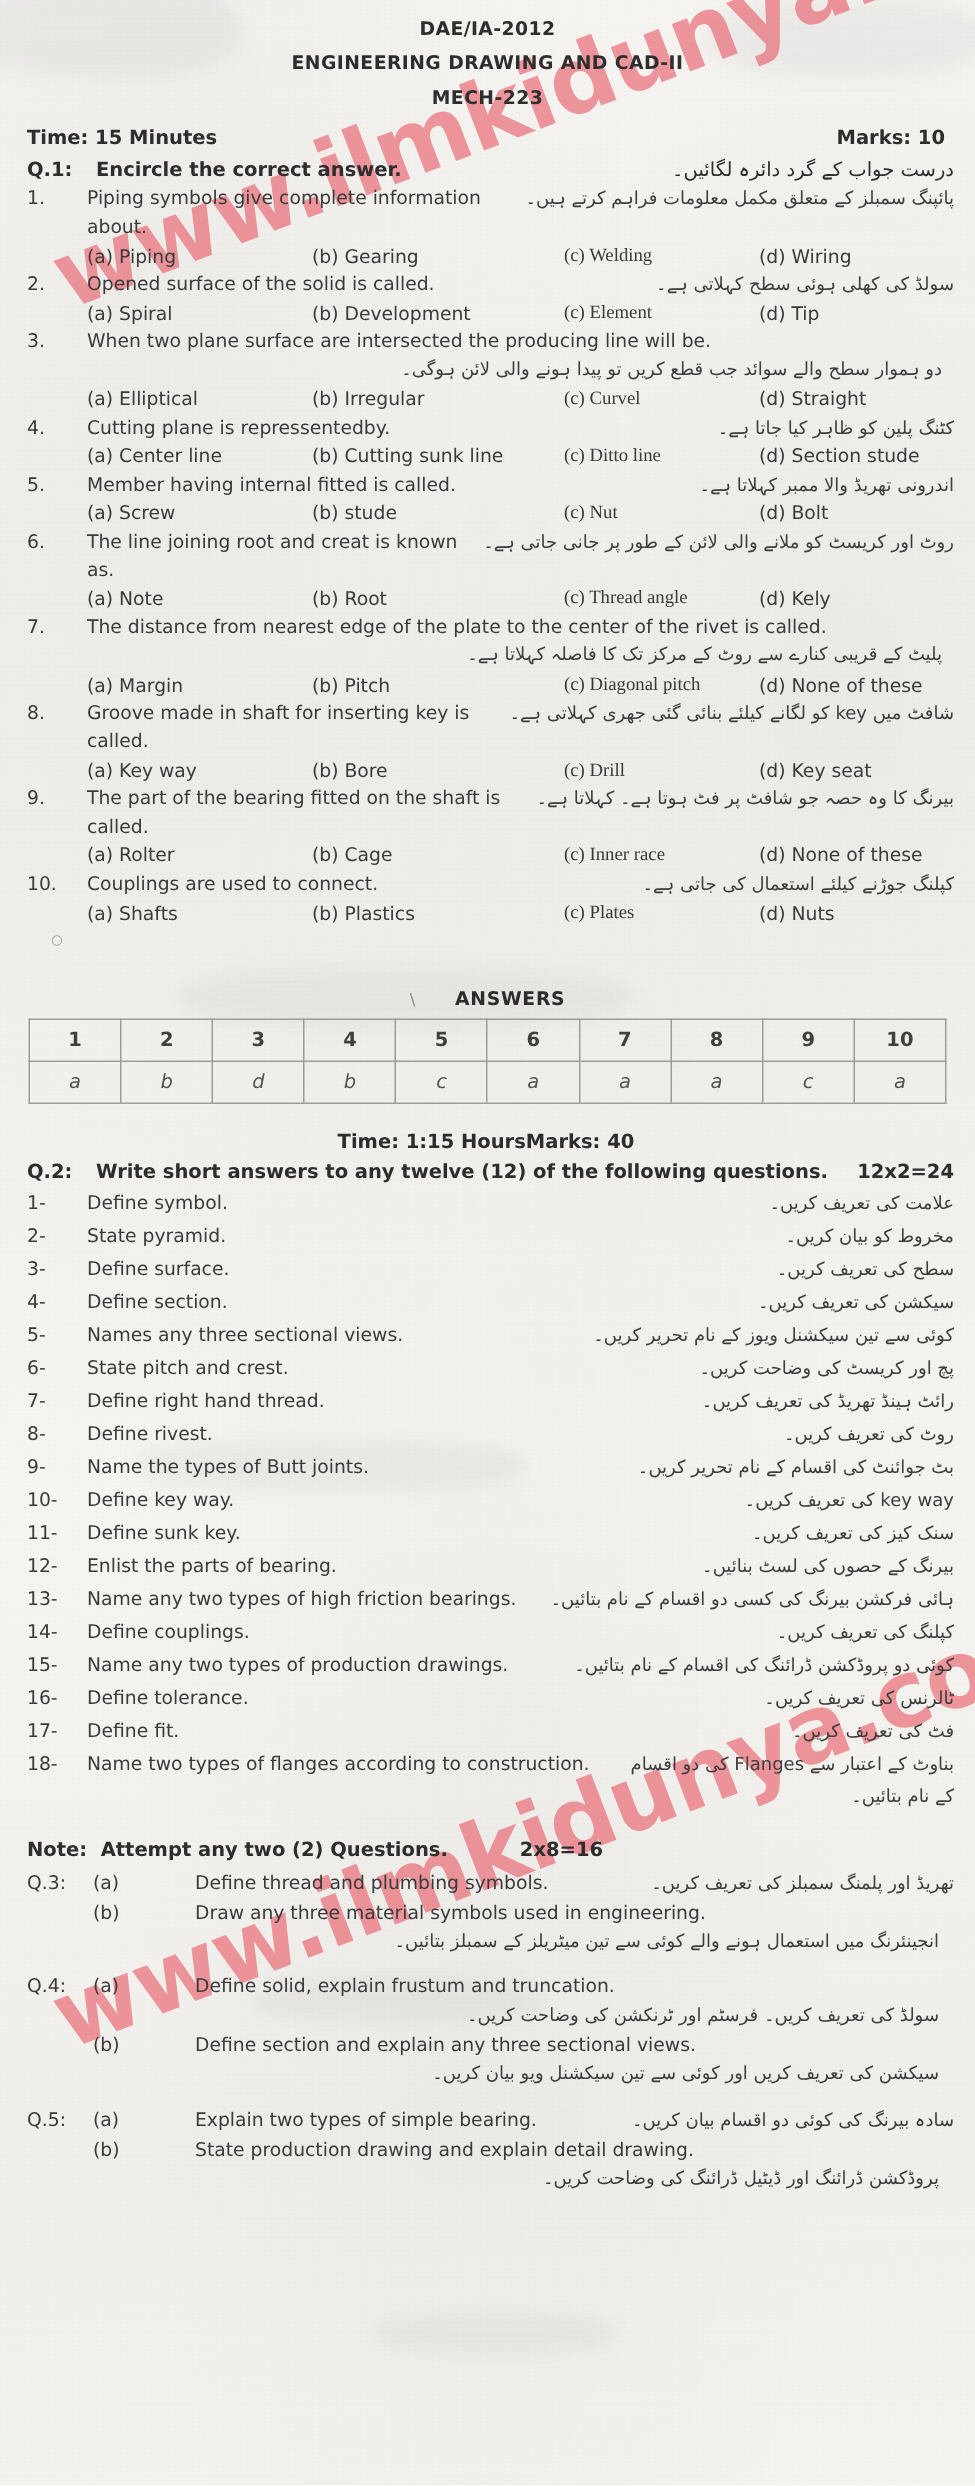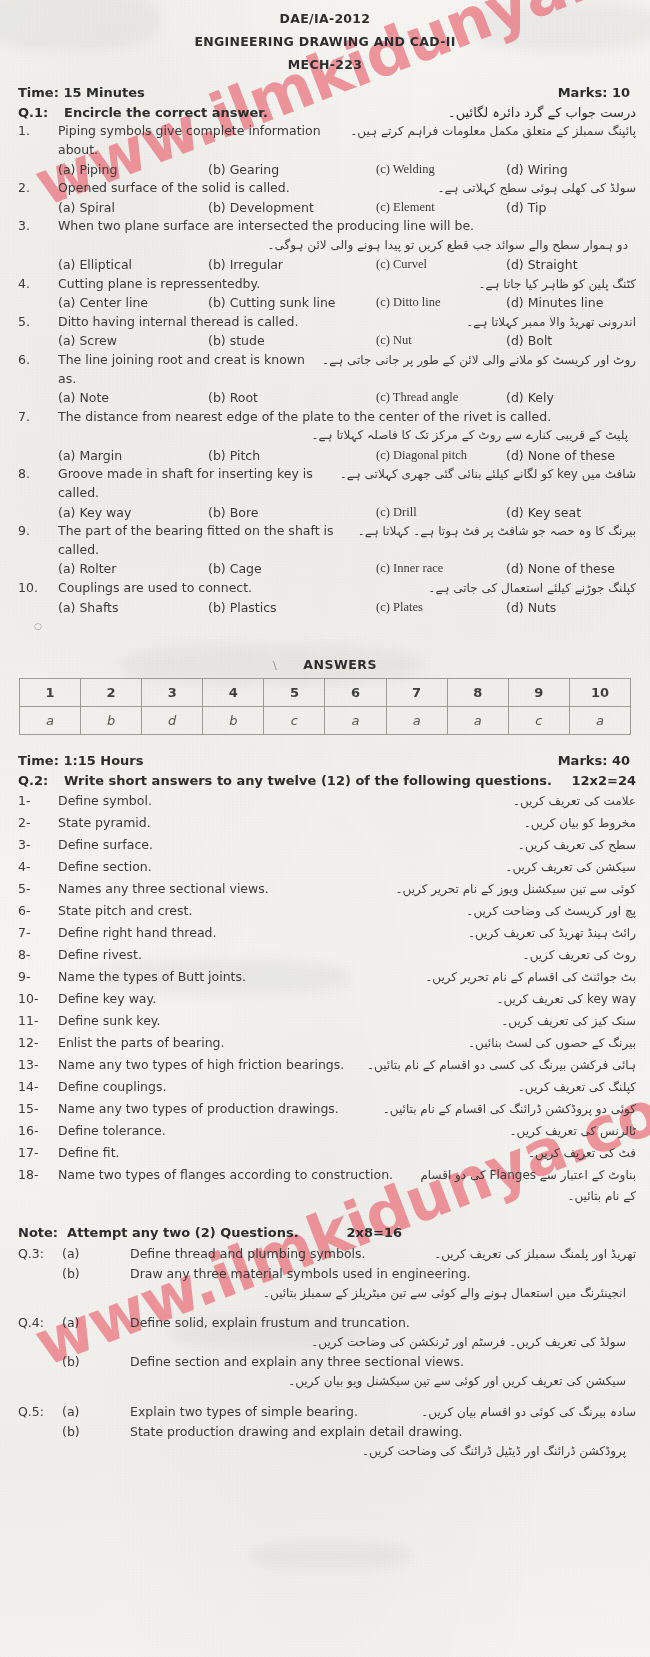--- a/index.html
+++ b/index.html
@@ -92,21 +92,21 @@
   .bar {
     display: flex;
     justify-content: space-between;
     align-items: baseline;
     font-weight: bold;
     font-size: 13px;
     margin-top: 9px;
     padding: 0 6px 0 4px;
     color: #2d2d2d;
   }
-  .bar.second { margin-top: 18px; }
+  .bar.second { margin-top: 18px; justify-content: center; }
 
   
   .qhead {
     display: flex;
     align-items: flex-end;
     font-weight: bold;
     font-size: 13px;
     margin-top: 5px;
     padding-left: 4px;
     color: #2d2d2d;
@@ -324,25 +324,25 @@
         </div>
         <div class="mcq-q">
           <span class="num">4.</span>
           <span class="stem">Cutting plane is repressentedby.</span>
           <span class="urdu">کٹنگ پلین کو ظاہر کیا جاتا ہے۔</span>
         </div>
         <div class="opts">
           <span class="o1">(a) Center line</span>
           <span class="o2">(b) Cutting sunk line</span>
           <span class="o3">(c) Ditto line</span>
-          <span class="o4">(d) Minutes line</span>
+          <span class="o4">(d) Section stude</span>
         </div>
         <div class="mcq-q">
           <span class="num">5.</span>
-          <span class="stem">Ditto having internal theread is called.</span>
+          <span class="stem">Member having internal fitted is called.</span>
           <span class="urdu">اندرونی تھریڈ والا ممبر کہلاتا ہے۔</span>
         </div>
         <div class="opts">
           <span class="o1">(a) Screw</span>
           <span class="o2">(b) stude</span>
           <span class="o3">(c) Nut</span>
           <span class="o4">(d) Bolt</span>
         </div>
         <div class="mcq-q">
           <span class="num">6.</span>

